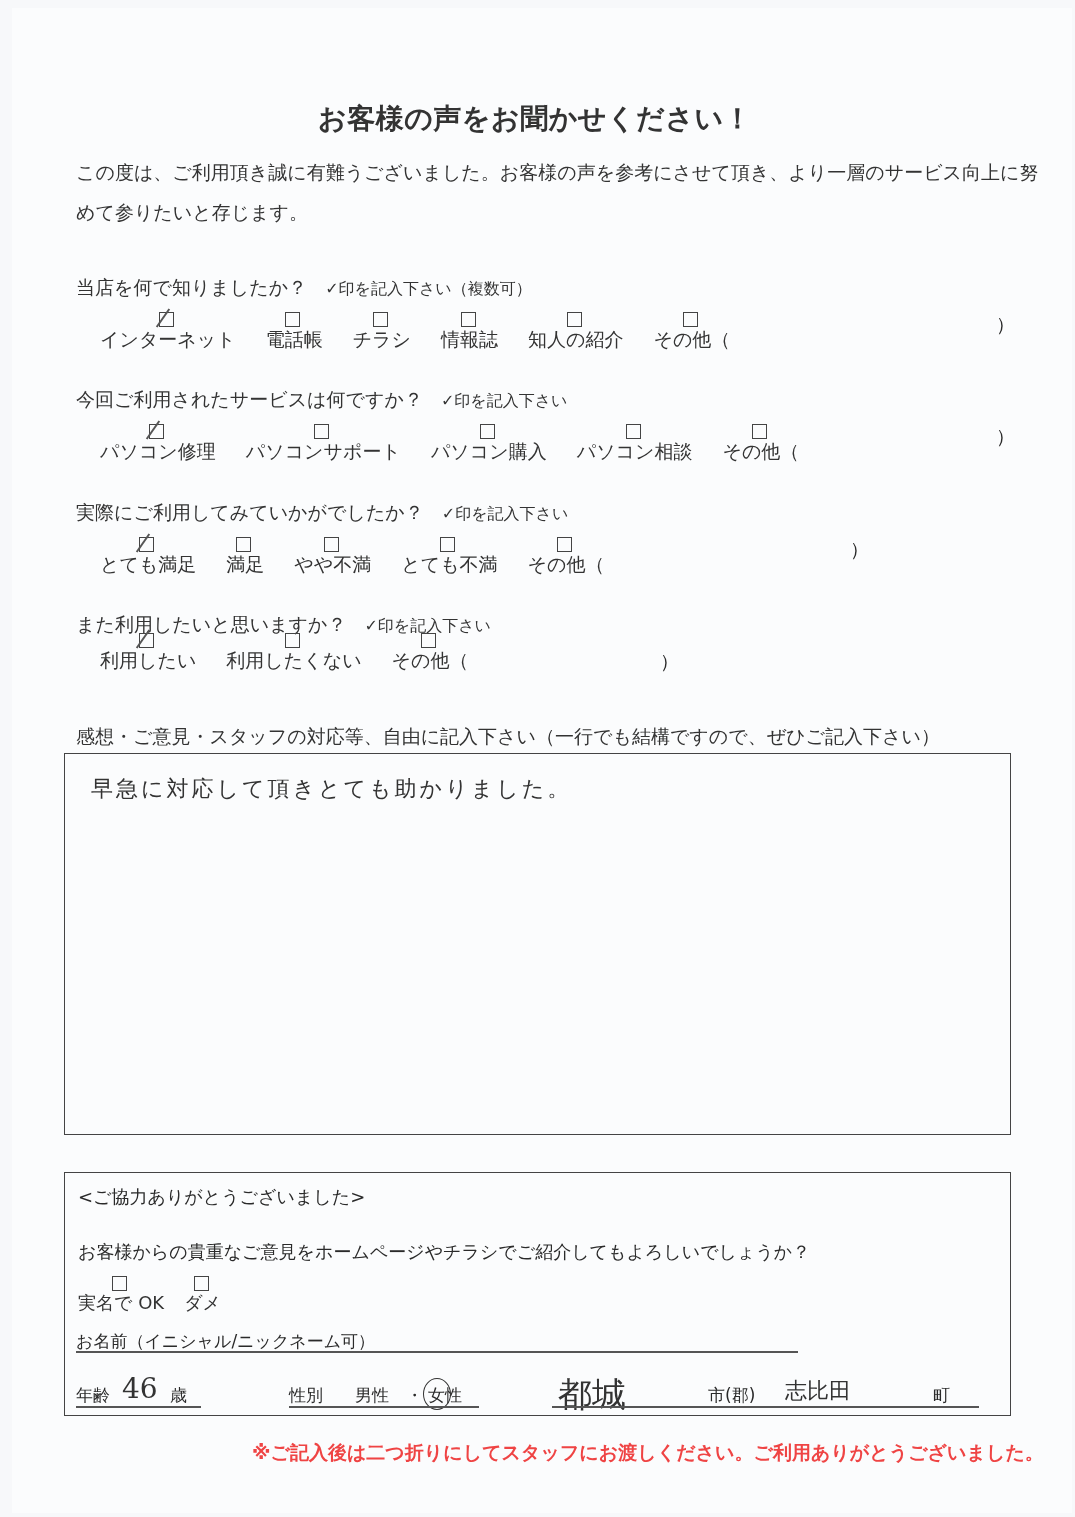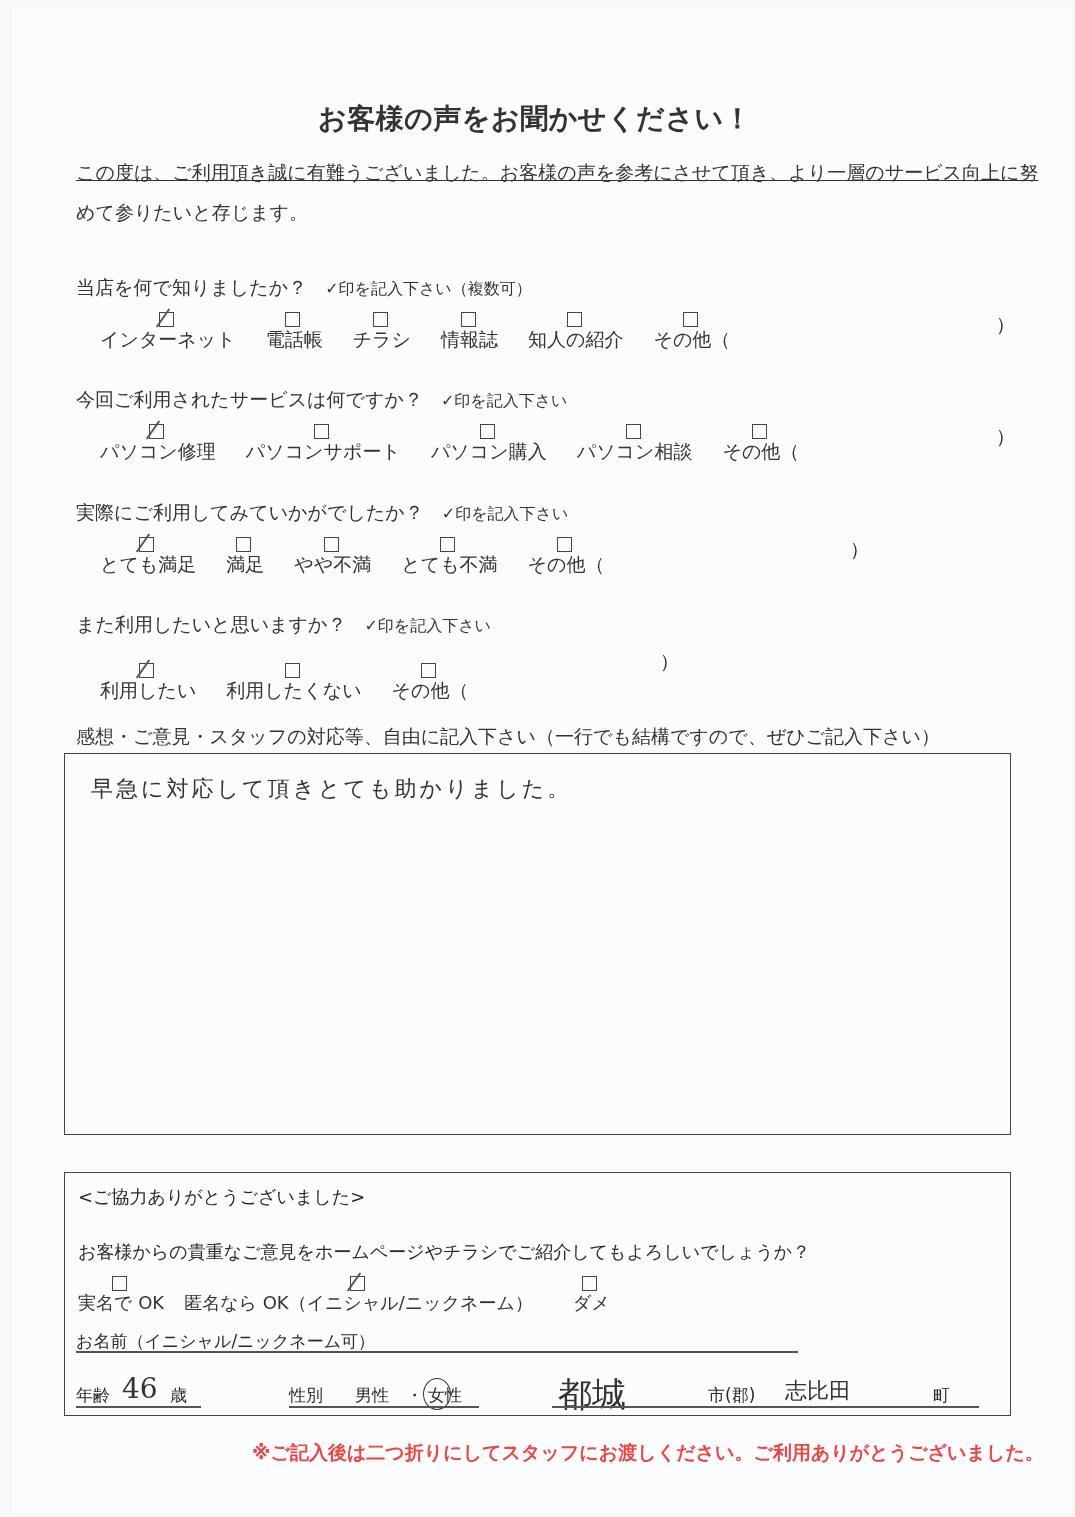--- a/index.html
+++ b/index.html
@@ -34,21 +34,21 @@
   }
   .uline { position:absolute; height:1.5px; background:#555; }
   .footer { left:252px; top:1440px; font-size:19px; font-weight:bold; color:#ef4444; }
 </style>
 </head>
 <body>
 
 <div class="page"></div>
 
 <div class="abs title">お客様の声をお聞かせください！</div>
-<div class="abs intro" style="top:160px;text-decoration:underline;">この度は、ご利用頂き誠に有難うございました。お客様の声を参考にさせて頂き、より一層のサービス向上に努</div>
+<div class="abs intro" style="top:160px;">この度は、ご利用頂き誠に有難うございました。お客様の声を参考にさせて頂き、より一層のサービス向上に努</div>
 <div class="abs intro" style="top:200px;">めて参りたいと存じます。</div>
 
 <div class="abs q" style="top:275px;">
   <span>当店を何で知りましたか？</span><span class="hint">✓印を記入下さい（複数可）</span>
 </div>
 <div class="abs opts" style="top:312px;">
   <span class="opt">
       <span class="box checked"></span>
       <span>インターネット</span>
     </span>
@@ -125,21 +125,21 @@
   <span class="opt">
       <span class="box"></span>
       <span>その他（</span>
     </span>
 </div>
 <div class="abs" style="left:850px; top:537px; font-size:19px;">）</div>
 
 <div class="abs q" style="top:612px;">
   <span>また利用したいと思いますか？</span><span class="hint">✓印を記入下さい</span>
 </div>
-<div class="abs opts" style="top:663px;">
+<div class="abs opts" style="top:633px;">
   <span class="opt">
       <span class="box checked"></span>
       <span>利用したい</span>
     </span>
   <span class="opt">
       <span class="box"></span>
       <span>利用したくない</span>
     </span>
   <span class="opt">
       <span class="box"></span>
@@ -153,24 +153,20 @@
   <div class="abs hand" style="left:26px; top:20px; font-size:22px; letter-spacing:3px;">早急に対応して頂きとても助かりました。</div>
 </div>
 
 <div class="frame" style="left:64px; top:1172px; width:945px; height:242px;"></div>
 <div class="abs" style="left:78px; top:1185px; font-size:18px;">&lt;ご協力ありがとうございました&gt;</div>
 <div class="abs" style="left:78px; top:1240px; font-size:18px;">お客様からの貴重なご意見をホームページやチラシでご紹介してもよろしいでしょうか？</div>
 <div class="abs opts" style="left:78px; top:1276px; font-size:18px;">
   <span class="opt" style="margin-right:20px;">
       <span class="box"></span>
       <span>実名で OK</span>
-    </span>
-  <span class="opt" style="margin-right:40px;">
-      <span class="box checked"></span>
-      <span>匿名なら OK（イニシャル/ニックネーム）</span>
     </span>
   <span class="opt">
       <span class="box"></span>
       <span>ダメ</span>
     </span>
 </div>
 
 <div class="abs" style="left:76px; top:1330px; font-size:17px;">お名前（イニシャル/ニックネーム可）</div>
 <div class="uline" style="left:76px; top:1351px; width:722px;"></div>
 

